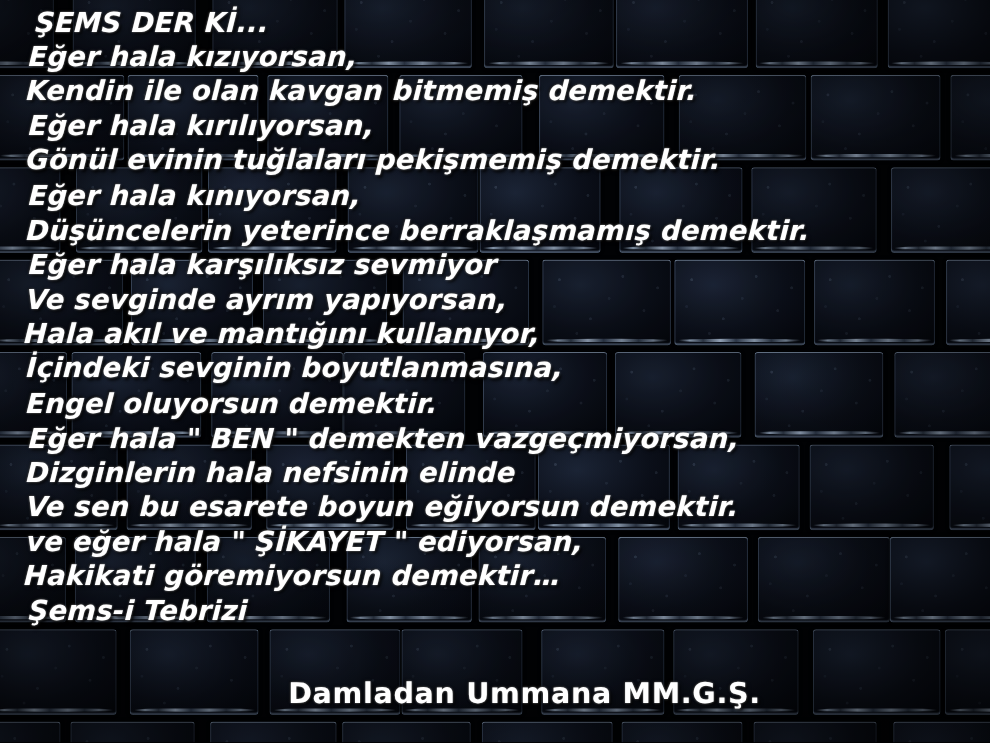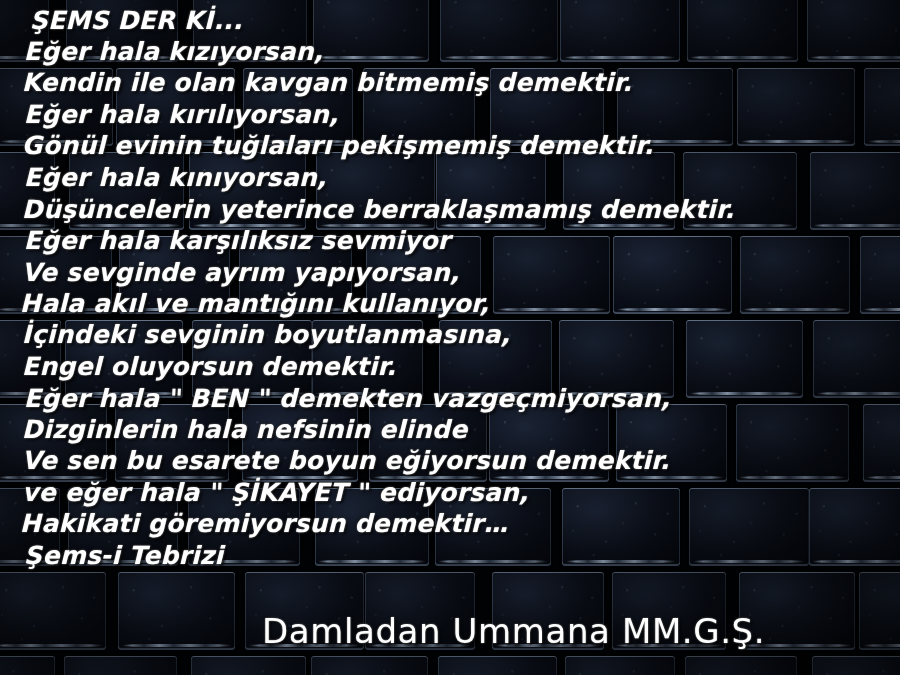--- a/index.html
+++ b/index.html
@@ -115,24 +115,24 @@
     letter-spacing: .2px;
     text-shadow:
       0 0 2px rgba(255,255,255,.55),
       2px 2px 3px rgba(0,0,0,.95),
       -1px -1px 2px rgba(0,0,0,.8);
     transform: skewX(-3deg);
   }
   .line.sig {
     font-style: normal;
     transform: none;
-    font-weight: normal;
+    font-weight: bold;
     letter-spacing: .6px;
     left: 262px;
-    font-size: 34px;
+    font-size: 26px;
   }
 </style>
 </head>
 <body>
 
 <div id="poster">
 
   <div class="wall">
     <div id="bricks">
         <div class="brick-row" style="top: -16px;">

